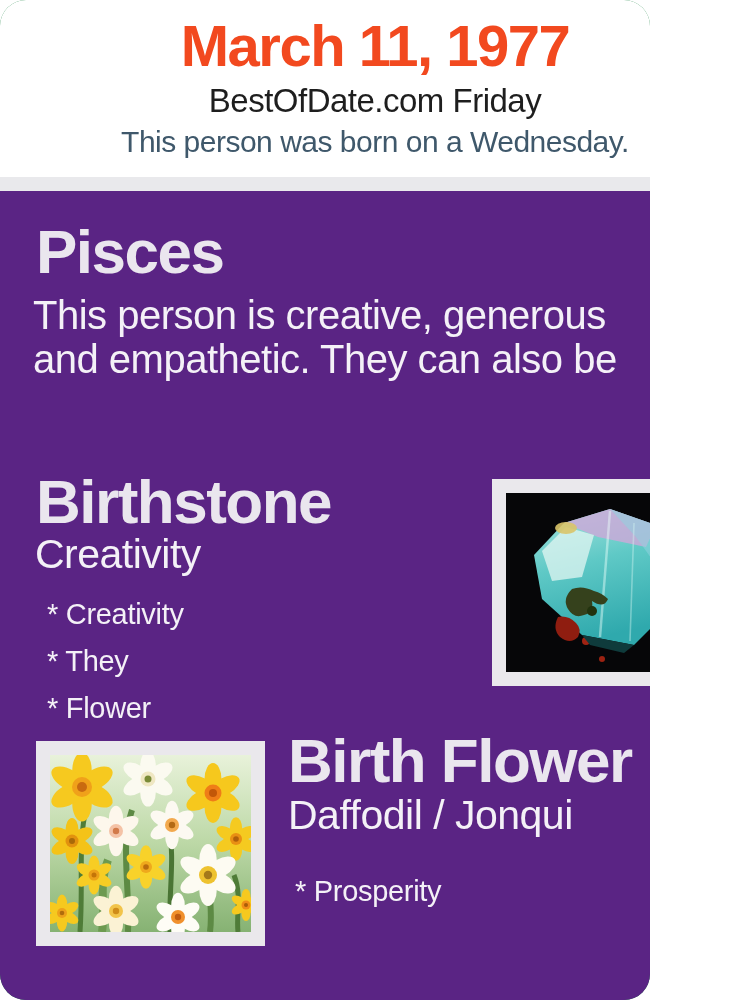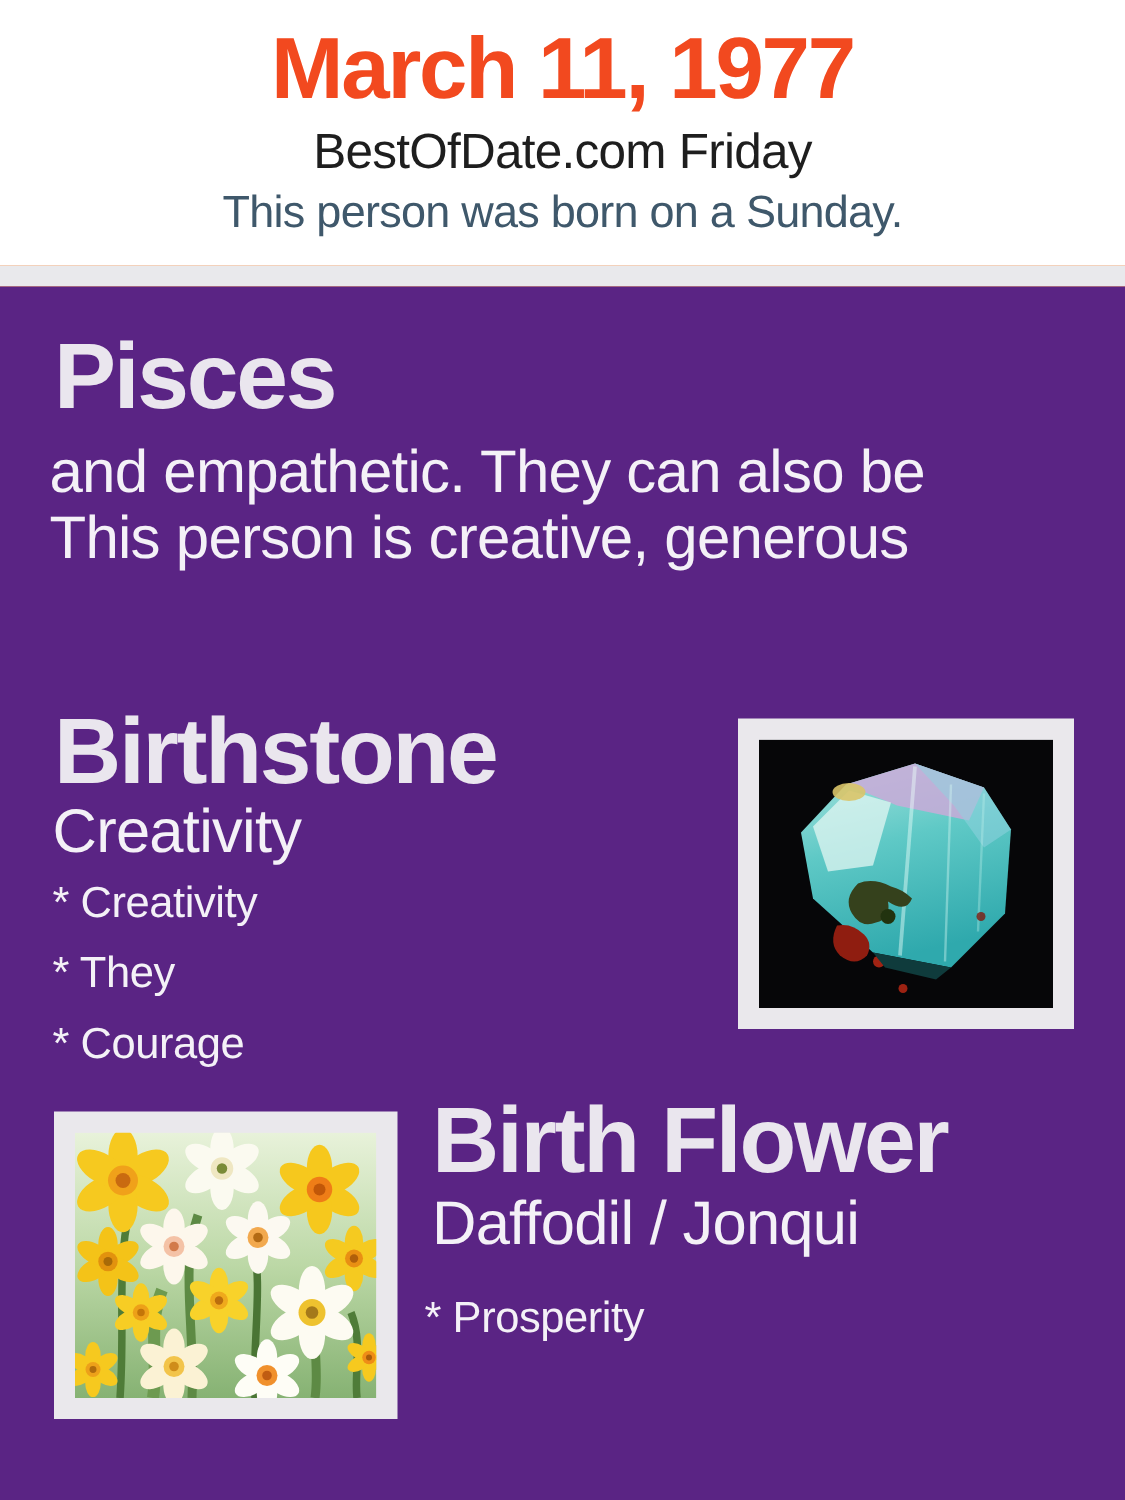--- a/index.html
+++ b/index.html
@@ -1,21 +1,21 @@
 <!DOCTYPE html>
 <html style="--accent-orange: #f2491f; --summary-dark: #1e1e1e; --slate-text: #3f586b; --divider-gray: #e9e9ec; --purple-background: #5a2484; --heading-offwhite: #eae6ee; --body-offwhite: #f4f1f7; --frame-offwhite: #eae8ec;"><head>
 <meta charset="utf-8">
 <style>
   html,body{margin:0;padding:0;}
   body{
     width:750px;height:1000px;
     font-family:"Liberation Sans","DejaVu Sans",sans-serif;
     background:#ffffff;
   }
-  .page{position:relative;width:750px;height:1000px;overflow:hidden;background:#f97316;}
+  .page{position:relative;width:650px;height:1000px;overflow:hidden;background:#15803d;border-radius:26px;}
 
   
   .top{position:absolute;left:0;top:0;width:750px;height:177px;background:#ffffff;text-align:center;}
   .date-title{
     position:absolute;left:0;top:17px;width:100%;margin:0;
     font-size:58px;font-weight:700;letter-spacing:-1.5px;line-height:1;
     color:var(--accent-orange,#f2491f);
   }
   .site-summary{
     position:absolute;left:0;top:84px;width:100%;
@@ -37,21 +37,21 @@
   .heading{
     position:absolute;margin:0;line-height:1;
     font-size:62px;font-weight:700;letter-spacing:-1.5px;
     color:var(--heading-offwhite,#eae6ee);
   }
   .subname{
     position:absolute;margin:0;line-height:1;
     font-size:41px;letter-spacing:-0.5px;
     color:var(--body-offwhite,#f4f1f7);
   }
-  .traits{position:absolute;margin:0;padding:0;list-style:none;}
+  .traits{position:absolute;margin:12px;padding:0;list-style:none;}
   .traits li{
     font-size:29px;line-height:30px;letter-spacing:-0.3px;
     color:var(--body-offwhite,#f4f1f7);
   }
 
   .zodiac-name{left:36px;top:30px;text-align:center;}
   .zodiac-desc{
     position:absolute;left:33px;top:102px;margin:0;
     font-size:40px;line-height:44px;letter-spacing:-0.5px;
     color:var(--body-offwhite,#f4f1f7);
@@ -76,39 +76,39 @@
   .photo svg{width:100%;height:100%;display:block;}
 </style>
 </head>
 <body>
 
 <div class="page">
 
   <header class="top">
     <h1 class="date-title">March 11, 1977</h1>
     <div class="site-summary">BestOfDate.com Friday</div>
-    <div class="weekday-line">This person was born on a Sunday.</div>
+    <div class="weekday-line">This person was born on a Wednesday.</div>
   </header>
 
   <div class="divider"></div>
 
   <main class="purple">
 
     <h2 class="heading zodiac-name">Pisces</h2>
     <p class="zodiac-desc">
+      <span>This person is creative, generous</span>
       <span>and empathetic. They can also be</span>
-      <span>This person is creative, generous</span>
     </p>
 
     <h2 class="heading birthstone-title">Birthstone</h2>
     <div class="subname birthstone-name">Creativity</div>
     <ul class="traits birthstone-traits">
       <li>* Creativity</li>
       <li>* They</li>
-      <li>* Courage</li>
+      <li>* Flower</li>
     </ul>
 
     <figure class="photo-frame stone-frame">
       <div class="photo">
         <svg viewBox="0 0 196 179" preserveAspectRatio="none">
           <defs>
             <linearGradient id="teal" x1="0" y1="0" x2="0.25" y2="1">
               <stop offset="0" stop-color="#a9e4df"></stop>
               <stop offset="0.45" stop-color="#5fc9c6"></stop>
               <stop offset="1" stop-color="#2fa9ad"></stop>

